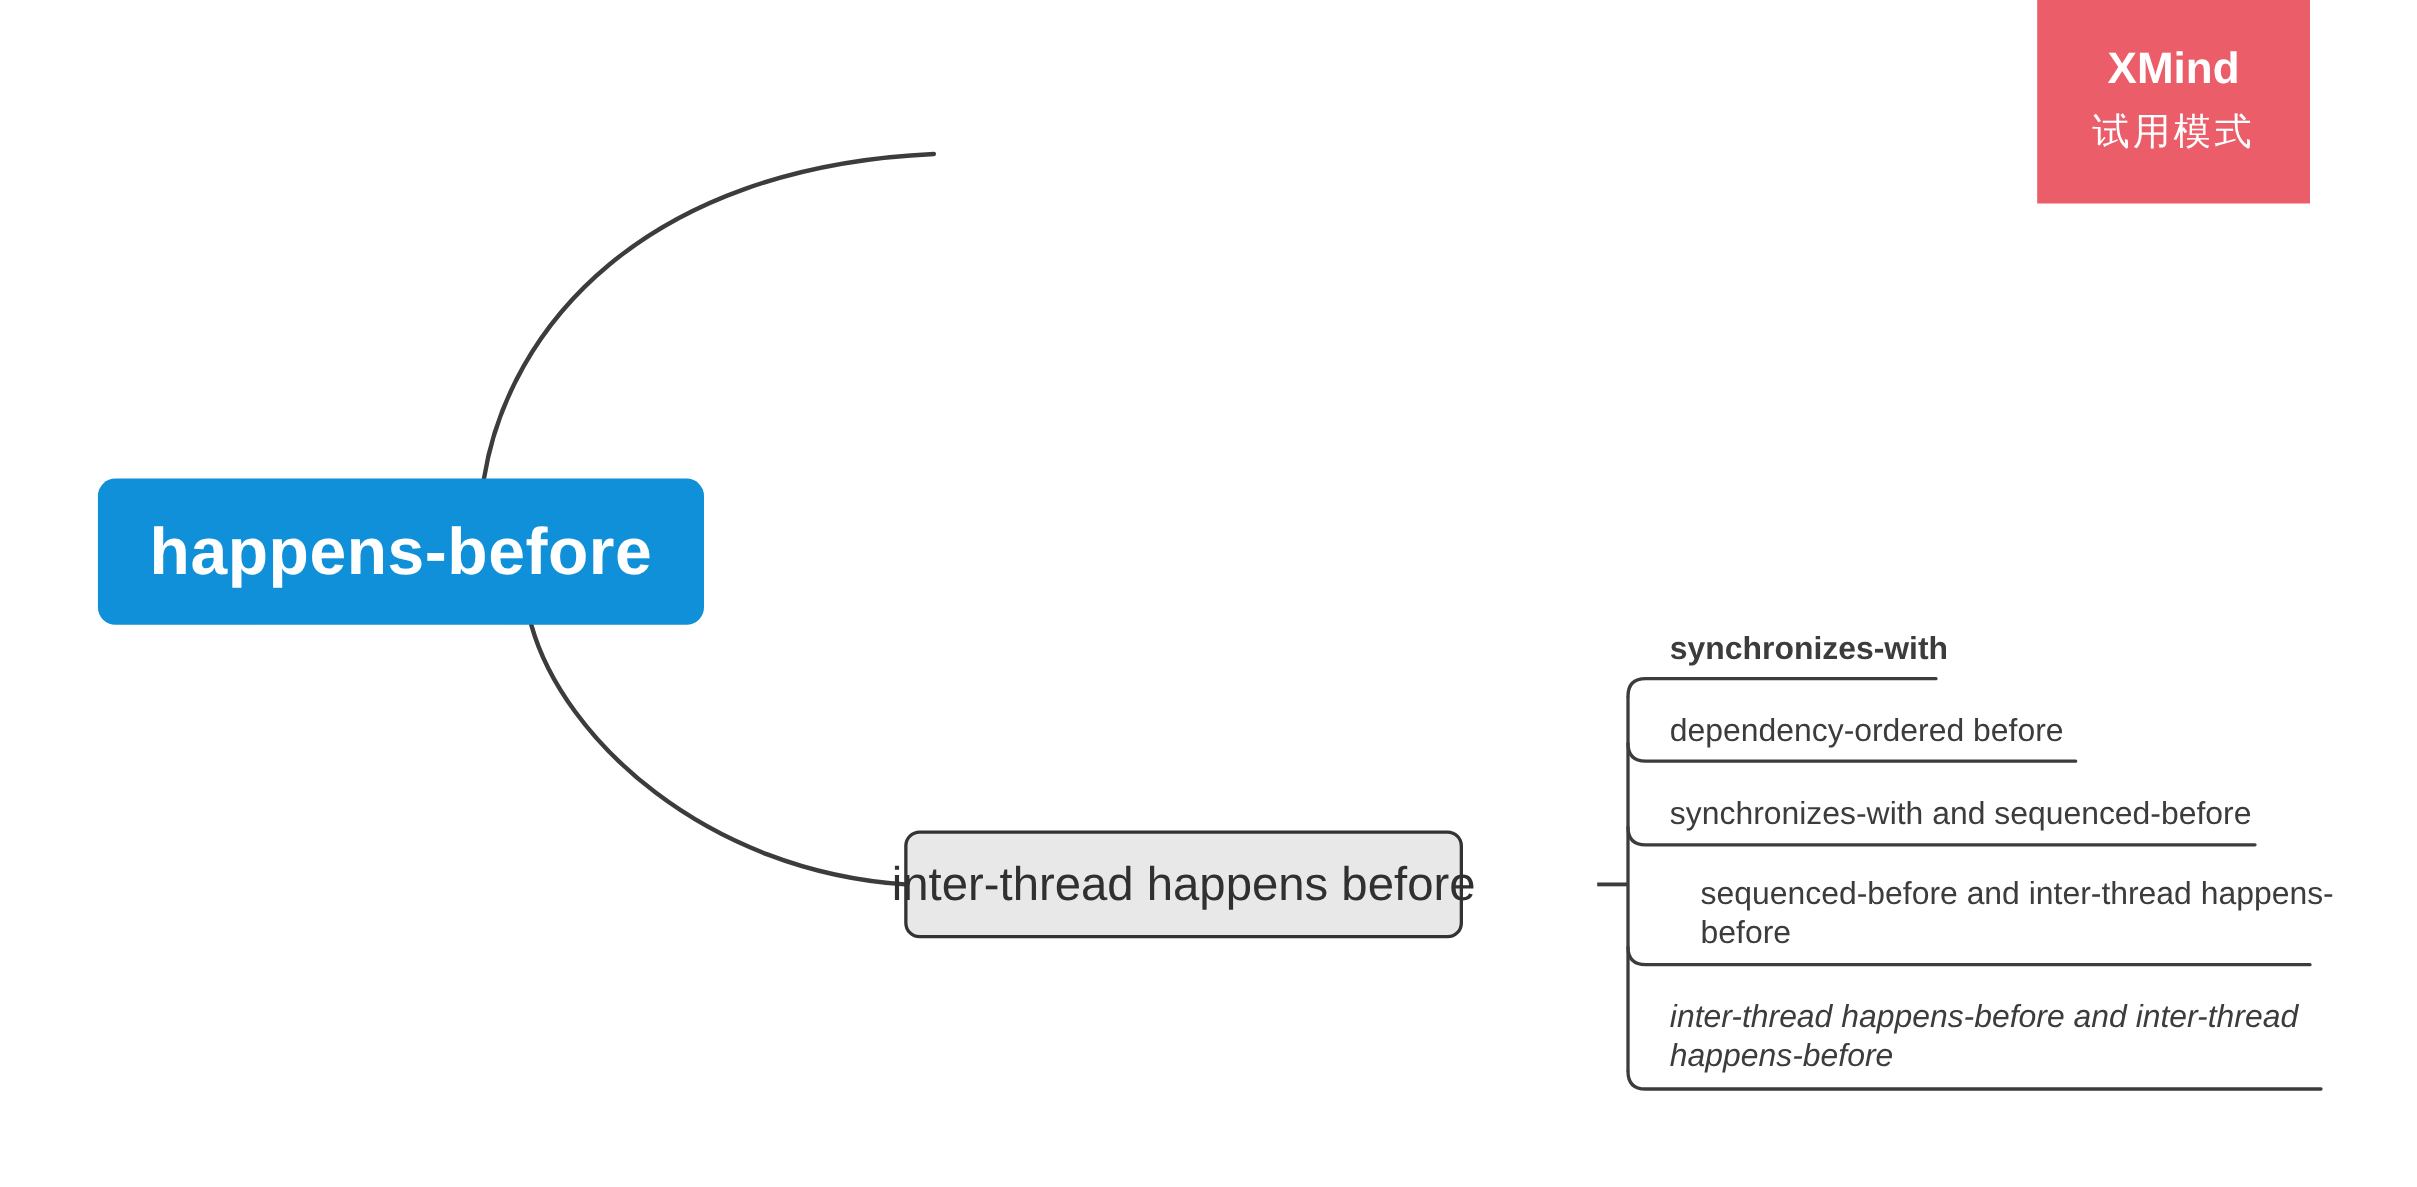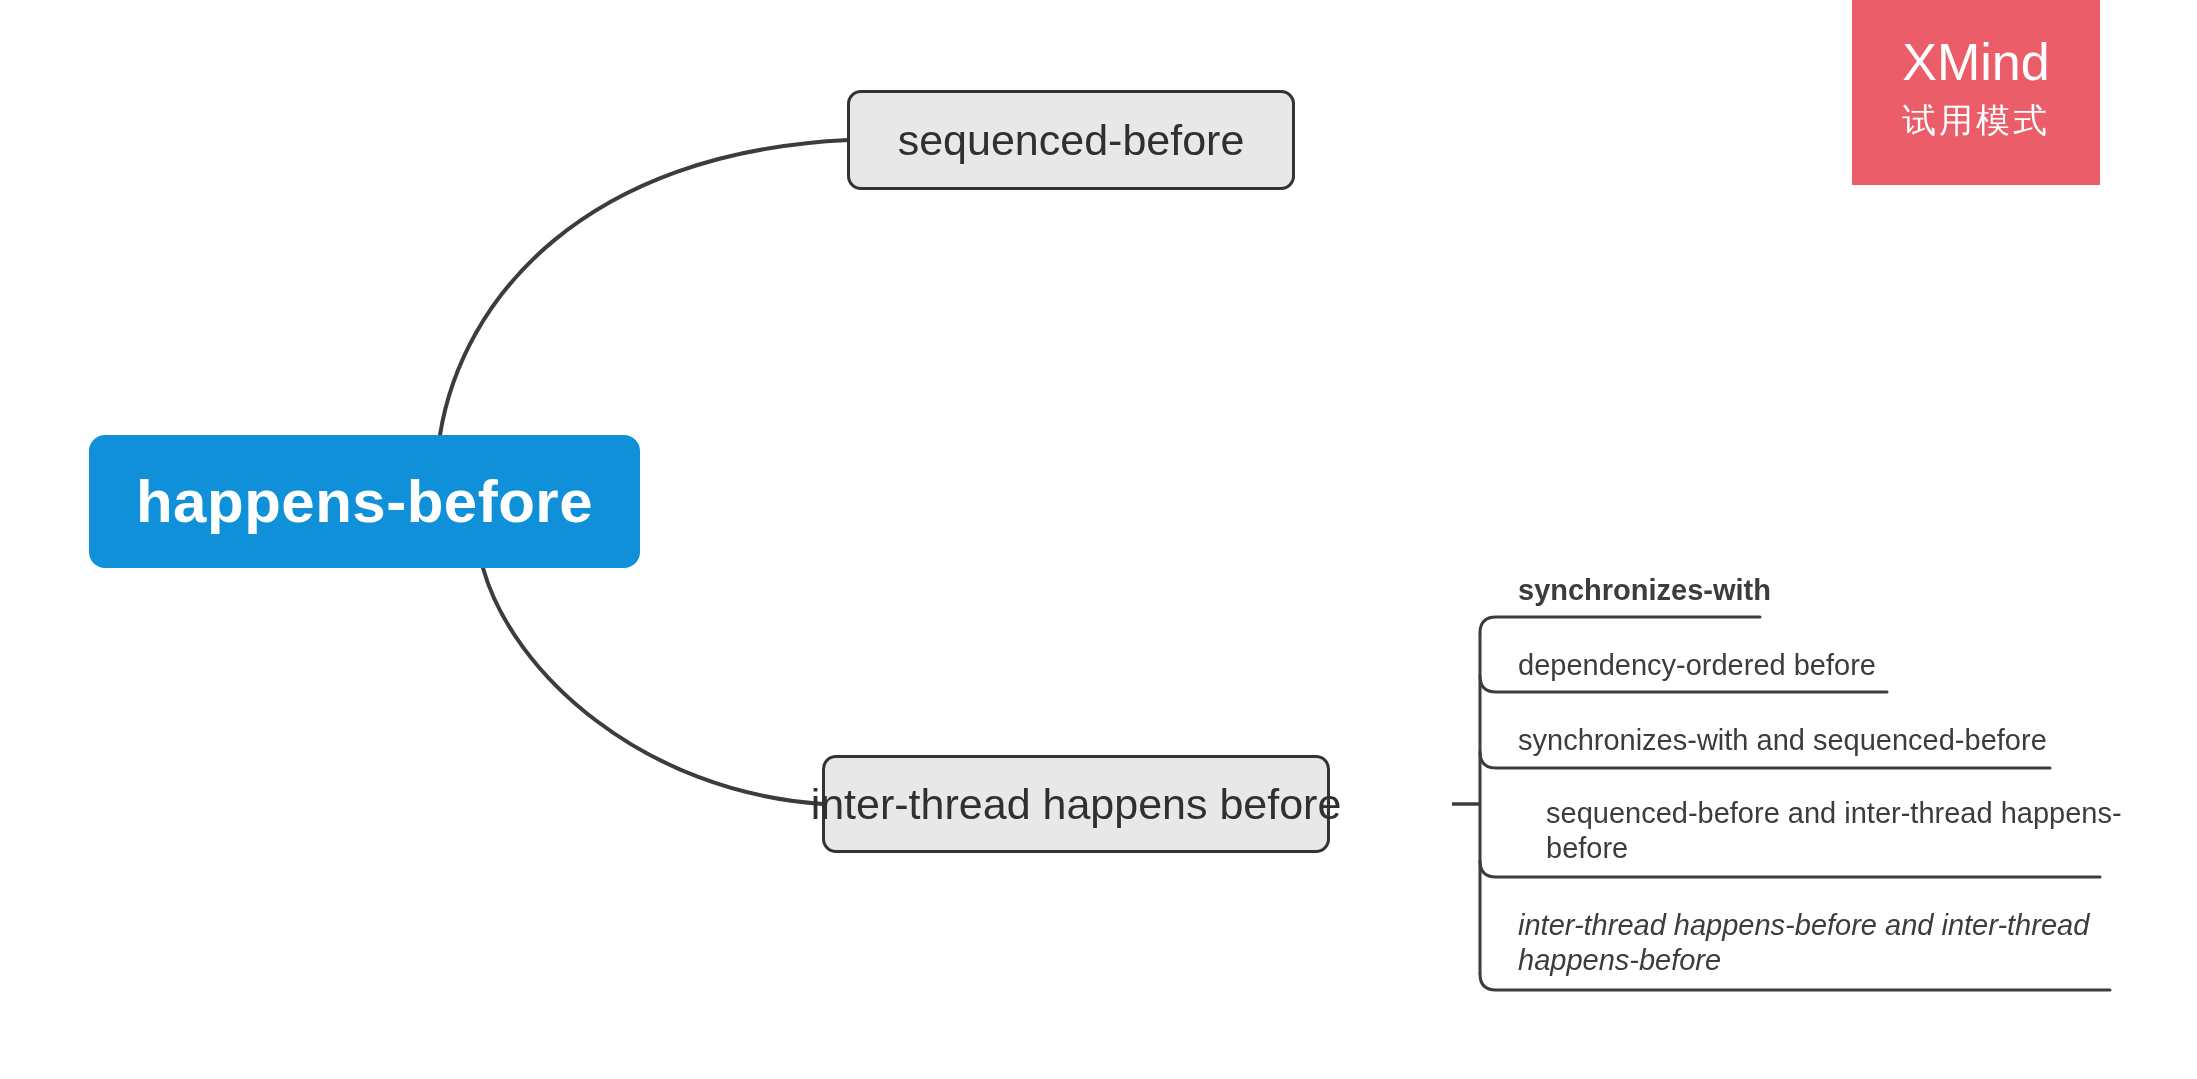--- a/index.html
+++ b/index.html
@@ -78,22 +78,22 @@
     background: #EB5E69;
     color: #FFFFFF;
     display: flex;
     flex-direction: column;
     align-items: center;
     justify-content: flex-start;
     padding-top: 34px;
     box-sizing: border-box;
   }
   .watermark .brand {
-    font-size: 52px;
-    font-weight: 400;
+    font-size: 40px;
+    font-weight: 700;
     line-height: 56px;
   }
   .watermark .mode {
     margin-top: 12px;
     font-size: 34px;
     font-weight: 400;
     letter-spacing: 3px;
     line-height: 36px;
   }
 </style>
@@ -116,23 +116,20 @@
     <path d="M 1480 676 Q 1480 692 1496 692 H 1887" stroke="#3C3C3C" stroke-width="3" fill="none" stroke-linecap="round"></path>
     <path d="M 1480 752 Q 1480 768 1496 768 H 2050" stroke="#3C3C3C" stroke-width="3" fill="none" stroke-linecap="round"></path>
     <path d="M 1480 861 Q 1480 877 1496 877 H 2100" stroke="#3C3C3C" stroke-width="3" fill="none" stroke-linecap="round"></path>
     <path d="M 1480 974 Q 1480 990 1496 990 H 2110" stroke="#3C3C3C" stroke-width="3" fill="none" stroke-linecap="round"></path>
   </svg>
 
   <div class="topic root-topic">
     <span>happens-before</span>
   </div>
 
-  <div class="topic branch-topic branch-sequenced">
-    <span>sequenced-before</span>
-  </div>
 
   <div class="topic branch-topic branch-interthread">
     <span>inter-thread happens before</span>
   </div>
 
   <div class="subtopic sub-0">synchronizes-with</div>
 
   <div class="subtopic sub-1">dependency-ordered before</div>
 
   <div class="subtopic sub-2">synchronizes-with and sequenced-before</div>

